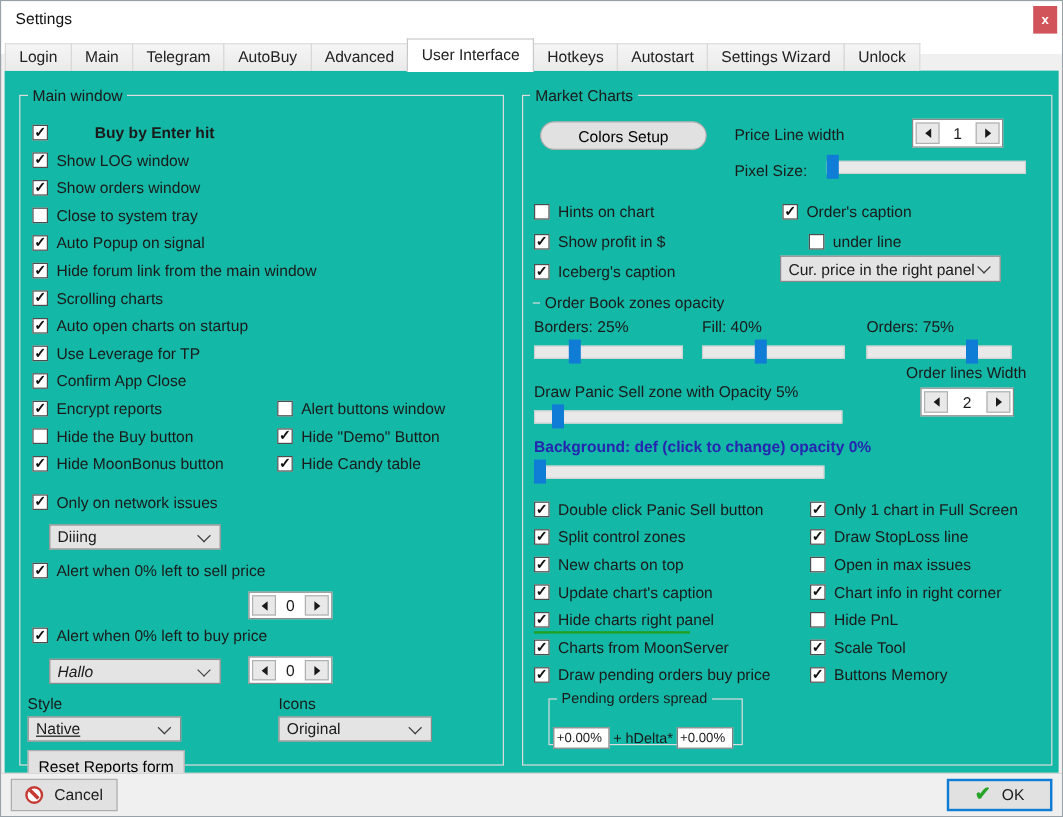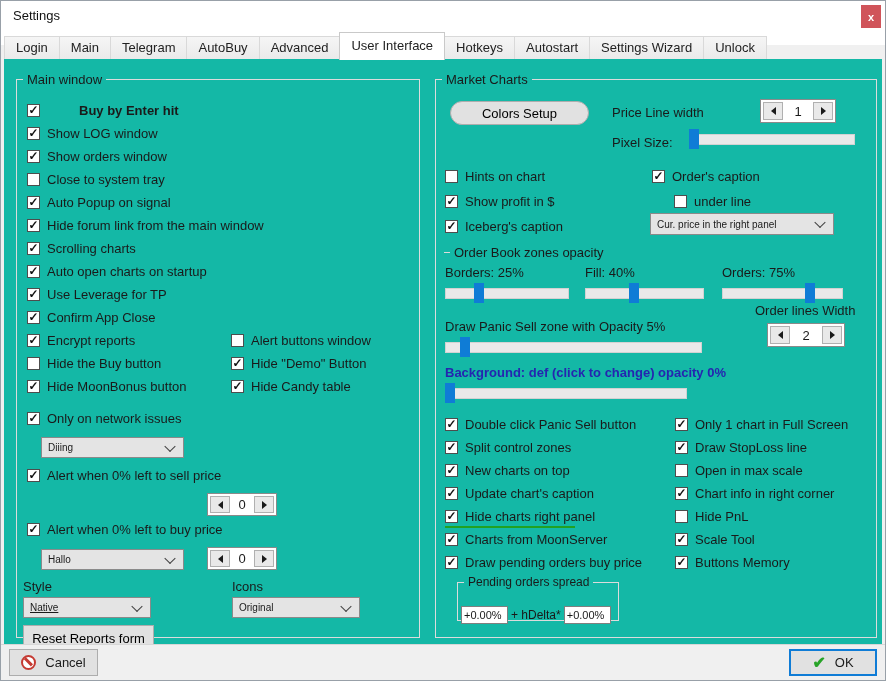--- a/index.html
+++ b/index.html
@@ -27,21 +27,21 @@
            font-size:12px;line-height:11px;text-align:center;color:#101010;font-weight:bold;}
   .cb.bold .lbl{font-weight:bold;margin-left:32px;}
   .cb.underline::after{content:"";position:absolute;left:0;bottom:0;width:130px;height:2px;background:#21a121;}
   .col{position:absolute;display:flex;flex-direction:column;}
   
   .txt{position:absolute;font-size:13px;white-space:nowrap;color:#1a1a1a;}
   .txt.blue{color:#2525b0;font-weight:bold;}
   .grouplabel::before{content:"";display:inline-block;width:6px;height:1px;background:#dcdcdc;margin:0 4px 4px 0;}
   
   .dd{position:absolute;background:#e4e4e4;border:1px solid #8a8a8a;display:flex;align-items:center;
-      font-size:10px;padding-left:6px;box-sizing:border-box;}
+      font-size:13px;padding-left:6px;box-sizing:border-box;}
   .dd .chev{position:absolute;right:9px;top:50%;width:7px;height:7px;border-right:1.5px solid #404040;
             border-bottom:1.5px solid #404040;transform:translateY(-70%) rotate(45deg);}
   
   .spin{position:absolute;border:1px solid #8a8a8a;background:#fff;display:flex;padding:2px;box-sizing:border-box;}
   .spin .sbtn{width:20px;background:#e9e9e9;border:1px solid #b0b0b0;display:flex;align-items:center;justify-content:center;box-sizing:border-box;}
   .spin .sval{flex:1;display:flex;align-items:center;justify-content:center;font-size:13px;}
   .tri-l{width:0;height:0;border-top:4px solid transparent;border-bottom:4px solid transparent;border-right:5px solid #1a1a1a;}
   .tri-r{width:0;height:0;border-top:4px solid transparent;border-bottom:4px solid transparent;border-left:5px solid #1a1a1a;}
   
   .slider{position:absolute;height:20px;}
@@ -188,21 +188,21 @@
             <span class="tri-r"></span>
           </span>
       </div>
 
       <div class="col" id="cb-alert-buy" style="left:10px;top:431px;">
           <div class="cb">
             <span class="box">✓</span>
             <span class="lbl">Alert when 0% left to buy price</span>
           </div>
         </div>
-      <div class="dd" style="left:24px;top:462px;width:143px;height:21px;">
+      <div class="dd" style="left:24px;top:462px;width:143px;height:21px;font-style:italic;">
         <span>Hallo</span>
         <span class="chev"></span>
       </div>
       <div class="spin" style="left:190px;top:460px;width:70px;height:23px;">
         <span class="sbtn">
             <span class="tri-l"></span>
           </span>
         <span class="sval">0</span>
         <span class="sbtn">
             <span class="tri-r"></span>
@@ -350,21 +350,21 @@
           <div class="cb">
             <span class="box">✓</span>
             <span class="lbl">Only 1 chart in Full Screen</span>
           </div>
           <div class="cb">
             <span class="box">✓</span>
             <span class="lbl">Draw StopLoss line</span>
           </div>
           <div class="cb">
             <span class="box"></span>
-            <span class="lbl">Open in max scale</span>
+            <span class="lbl">Open in max issues</span>
           </div>
           <div class="cb">
             <span class="box">✓</span>
             <span class="lbl">Chart info in right corner</span>
           </div>
           <div class="cb">
             <span class="box"></span>
             <span class="lbl">Hide PnL</span>
           </div>
           <div class="cb">

